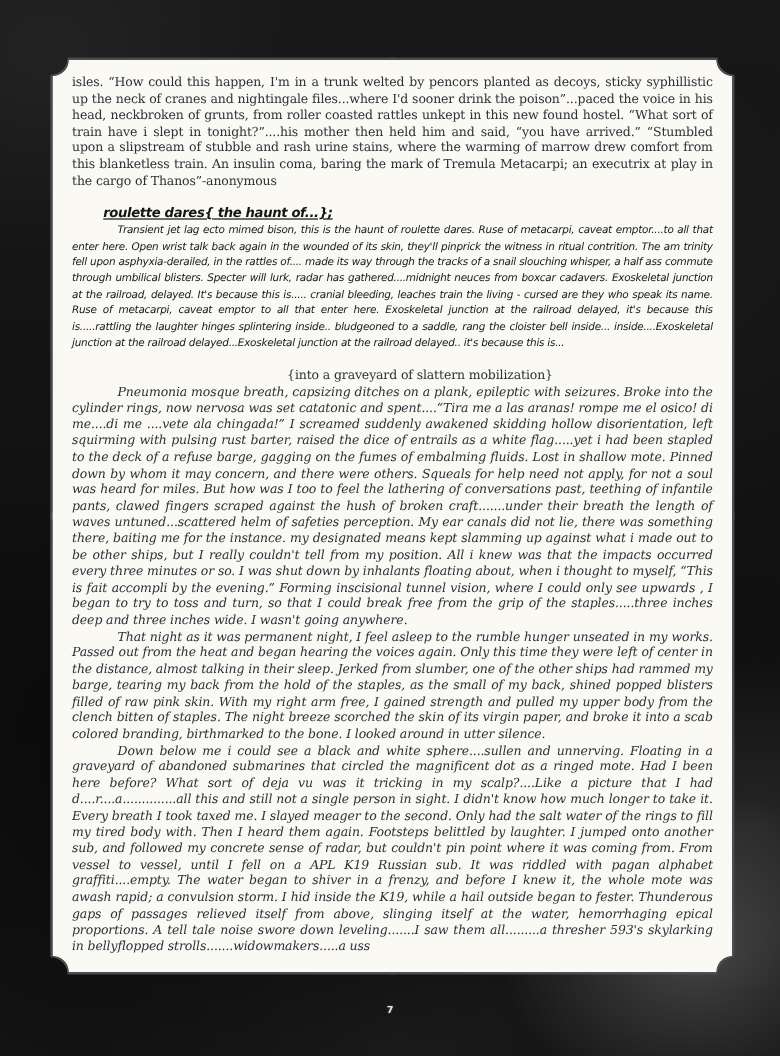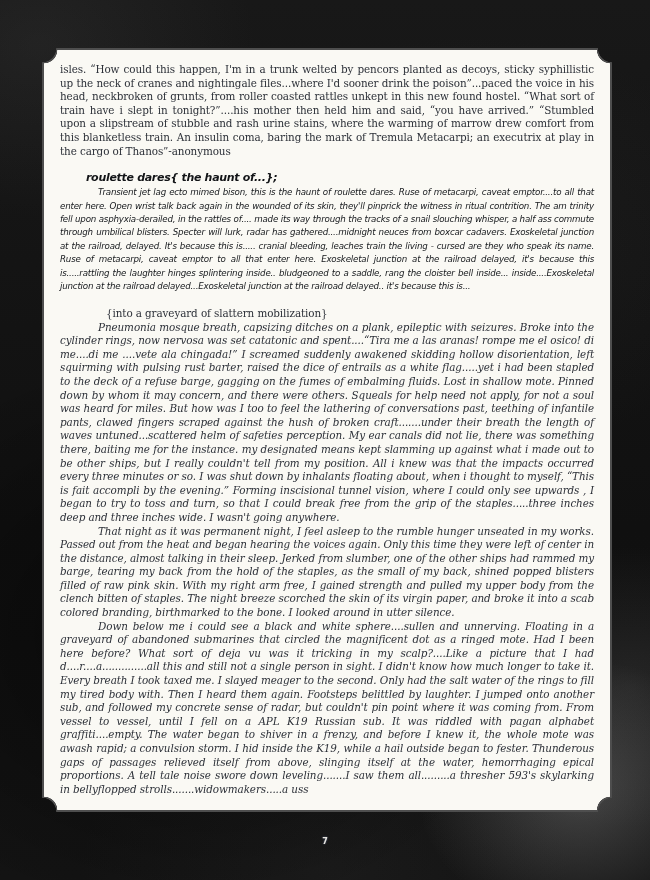--- a/index.html
+++ b/index.html
@@ -54,33 +54,35 @@
     color: #2c3038;
     text-align: justify;
   }
   .body.indent { text-indent: 38px; font-style: italic; }
   .first { margin-bottom: 13px; }
   .song-heading {
     margin-left: 26px; margin-bottom: 1px;
     font: italic bold 11px/14px "DejaVu Sans", sans-serif;
     letter-spacing: -0.3px;
     color: #121417;
+    text-decoration: underline;
   }
   .lyrics {
     font: italic 8.7px/13.4px "DejaVu Sans", sans-serif;
     letter-spacing: -0.2px;
     color: #14171b;
     text-align: justify;
     text-indent: 38px;
   }
   .subhead {
     margin: 13.6px 0 0 46px;
     font: 10.4px/13.6px "DejaVu Serif", serif;
     letter-spacing: -0.1px;
     color: #2c3038;
+    text-align: center;
   }
   .page-number {
     position: absolute; left: 0; right: 0; top: 837px;
     text-align: center;
     font: bold 8px/10px "DejaVu Sans", sans-serif;
     color: #e8e6e0;
     text-shadow: 0 0 2px rgba(130,150,200,0.6);
   }
 </style>
 </head>

